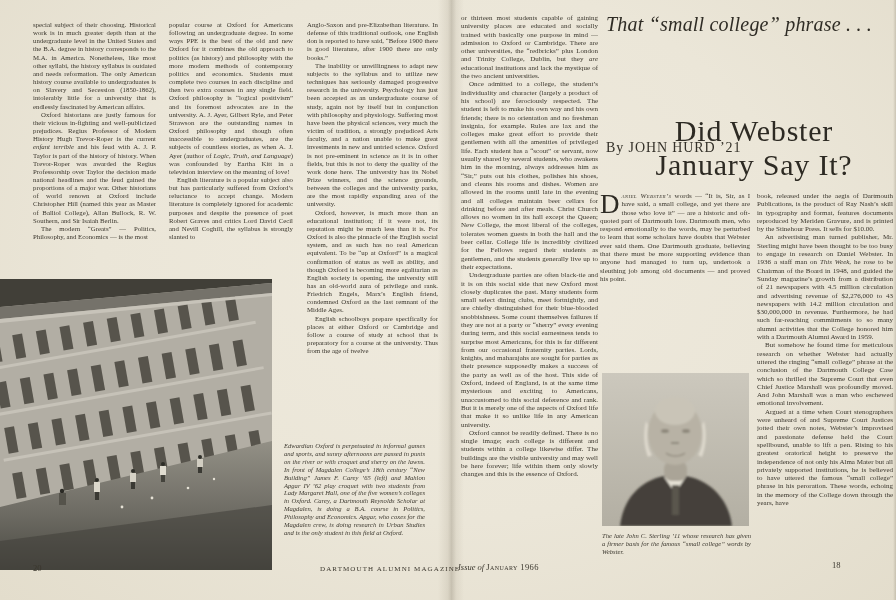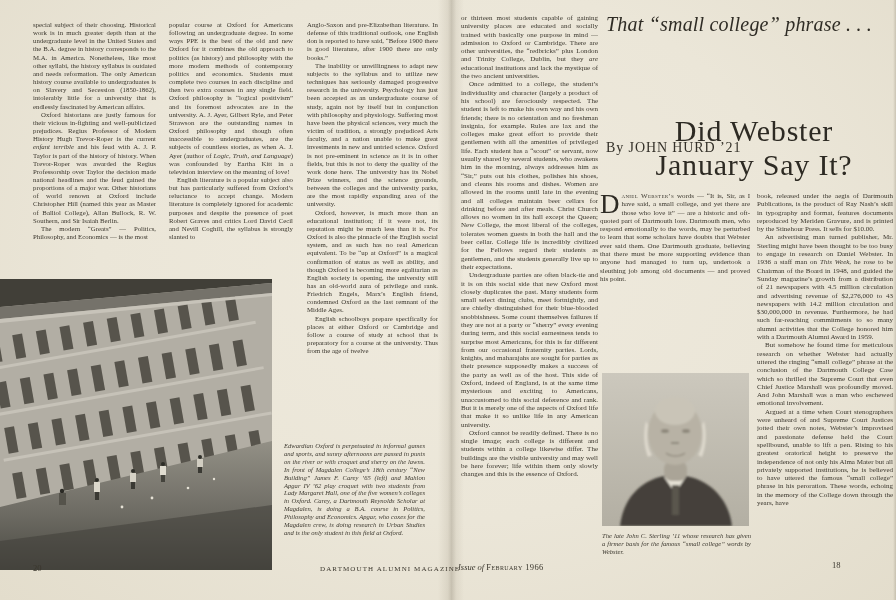--- a/index.html
+++ b/index.html
@@ -44,21 +44,21 @@
   }
   .byline {
     position:absolute; left:606px; top:140px;
     font-size:14px; letter-spacing:.9px; color:#333028;
   }
 
   .dropcap {
     float:left; font-size:27px; line-height:23px;
     padding:1px 2px 0 0; color:#2d2a23;
   }
-  .leadsc { font-variant:small-caps; letter-spacing:.3px; }
+  .leadsc { font-variant:small-caps; letter-spacing:.3px;font-style:italic; }
 
   .folio { position:absolute; font-size:8.5px; color:#3a362d; }
   .footer-left {
     position:absolute; left:320px; top:565px;
     font-size:7px; letter-spacing:1.1px; color:#3a362d;
   }
   .footer-right { position:absolute; left:458px; top:562px; font-size:8.5px; color:#3a362d; }
   .footer-right .it { font-style:italic; }
   .footer-right .scaps { font-variant:small-caps; letter-spacing:.4px; }
 
@@ -261,21 +261,21 @@
 
     <div class="col rcol" style="left:757px; top:192px; width:136px; height:362px;">
       <p class="cont">book, released under the aegis of Dartmouth Publications, is the product of Ray Nash’s skill in typography and format, features documents reproduced by Meriden Gravure, and is printed by the Stinehour Press. It sells for $10.00.</p>
       <p>An advertising man turned publisher, Mr. Sterling might have been thought to be too busy to engage in research on Daniel Webster. In 1936 a staff man on <i>This Week,</i> he rose to be Chairman of the Board in 1948, and guided the Sunday magazine’s growth from a distribution of 21 newspapers with 4.5 million circulation and advertising revenue of $2,276,000 to 43 newspapers with 14.2 million circulation and $30,000,000 in revenue. Furthermore, he had such far-reaching commitments to so many alumni activities that the College honored him with a Dartmouth Alumni Award in 1959.</p>
       <p>But somehow he found time for meticulous research on whether Webster had actually uttered the ringing “small college” phrase at the conclusion of the Dartmouth College Case which so thrilled the Supreme Court that even Chief Justice Marshall was profoundly moved. And John Marshall was a man who eschewed emotional involvement.</p>
       <p>Argued at a time when Court stenographers were unheard of and Supreme Court Justices jotted their own notes, Webster’s improvised and passionate defense held the Court spellbound, unable to lift a pen. Rising to his greatest oratorical height to preserve the independence of not only his Alma Mater but all privately supported institutions, he is believed to have uttered the famous “small college” phrase in his peroration. These words, echoing in the memory of the College down through the years, have</p>
     </div>
 
     <div class="footer-right">
       <span class="it">Issue of</span>
-      <span class="scaps">February 1966</span>
+      <span class="scaps">January 1966</span>
     </div>
 
     <div class="folio" style="left:832px; top:560px;">18</div>
   </div>
 
   <div class="gutter"></div>
   <div class="edge-right"></div>
 </div>
 
 </body></html>

